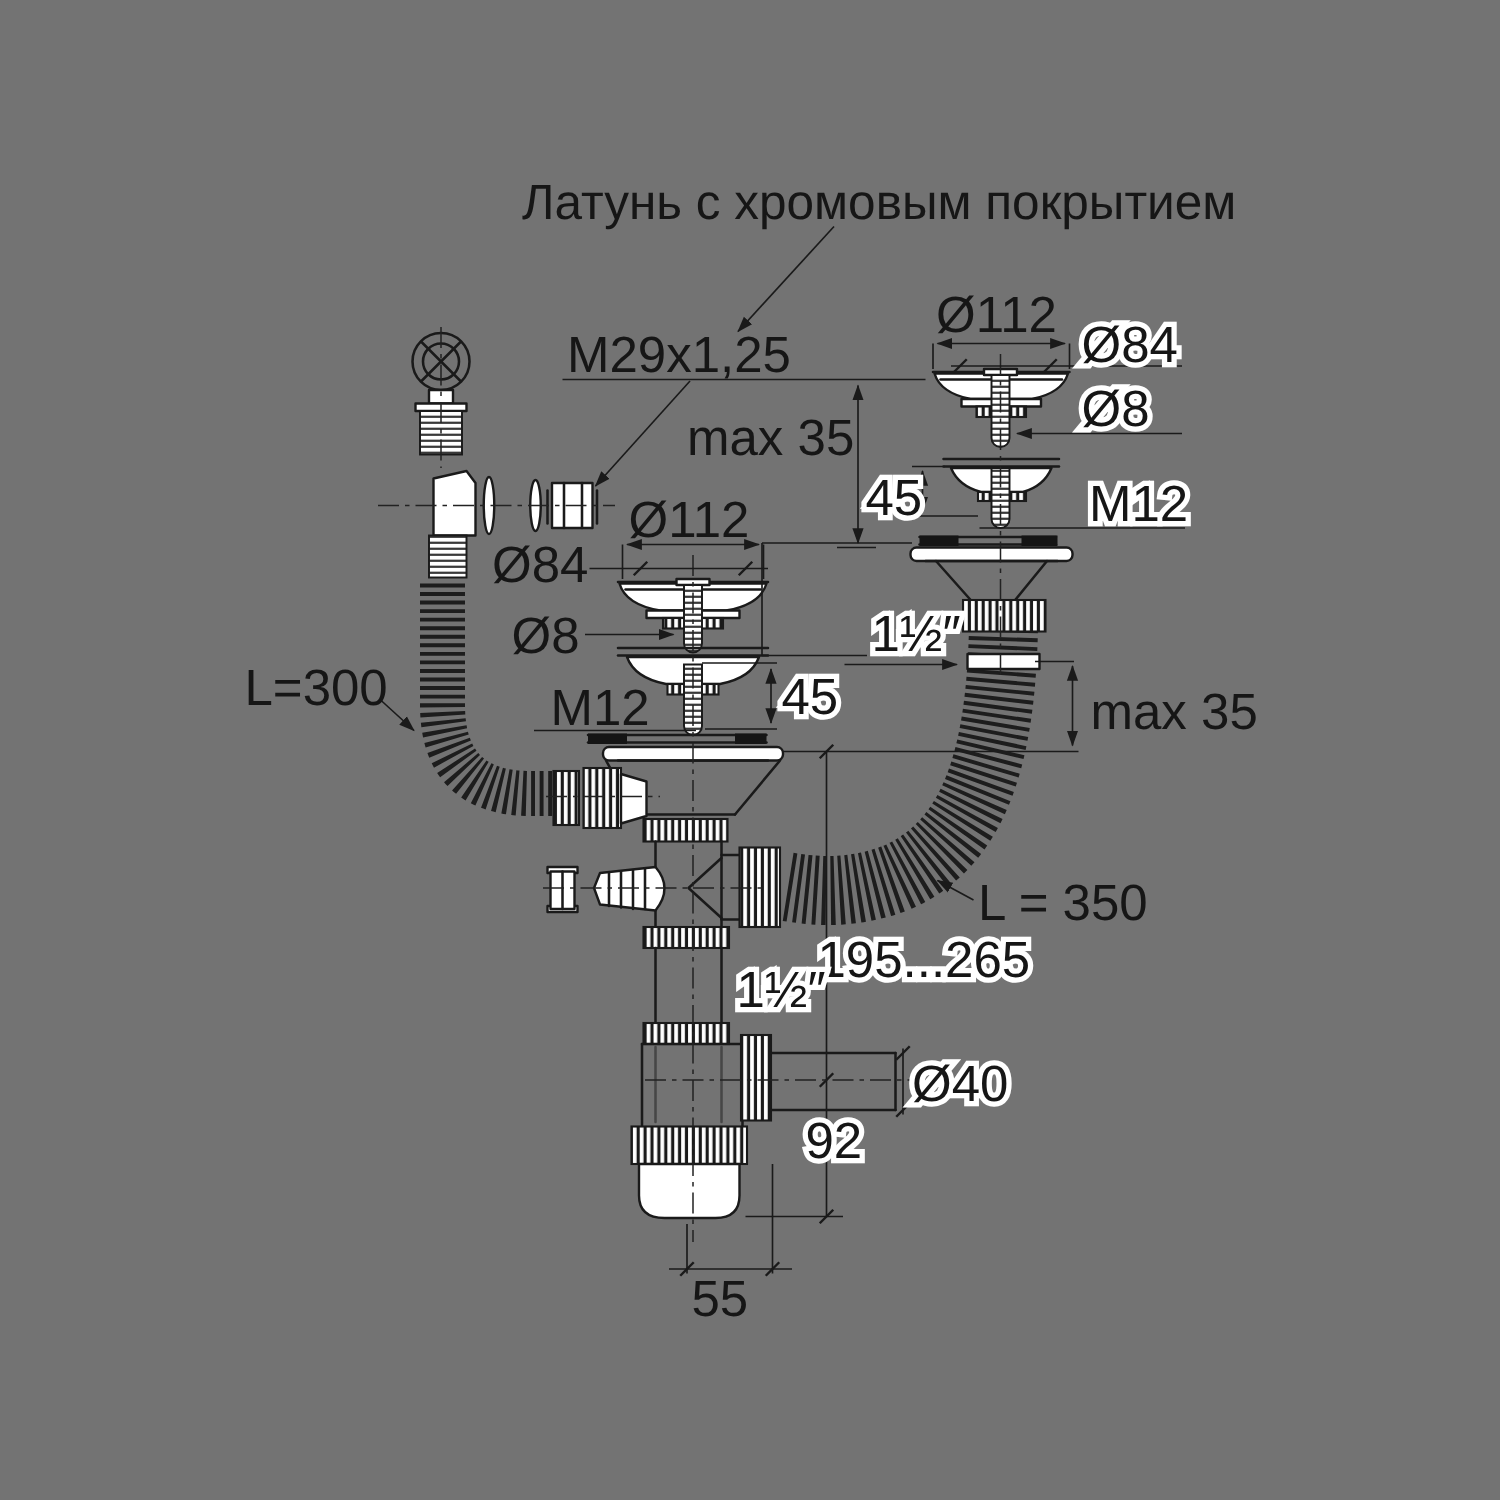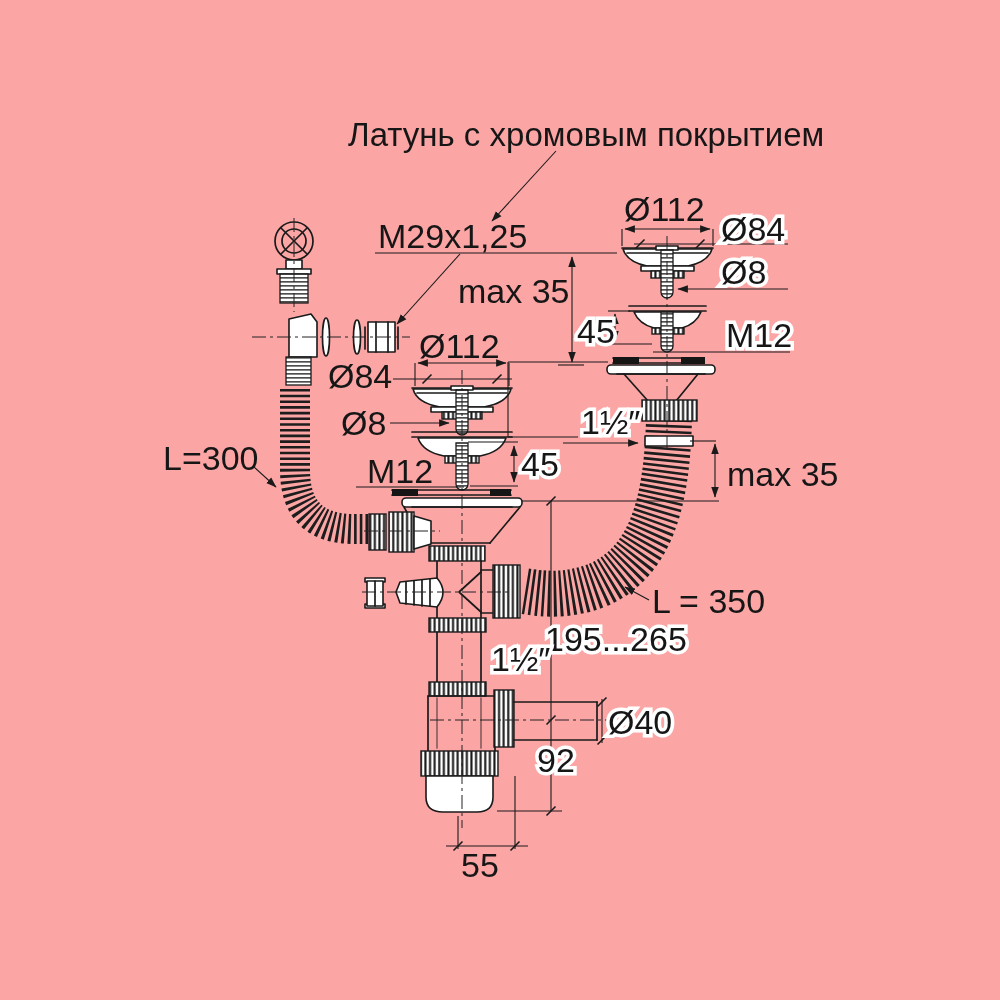--- a/index.html
+++ b/index.html
@@ -1,16 +1,16 @@
 <!DOCTYPE html>
 <html><head>
 <meta charset="utf-8">
 <style>
   html,body{margin:0;padding:0;background:#ffffff;}
-  .stage{position:relative;width:1000px;height:1000px;background:#fca5a5;overflow:hidden;
+  .stage{position:relative;width:1000px;height:1000px;background:#737373;overflow:hidden;
          font-family:"Liberation Sans", sans-serif;}
   svg{display:block}
   .part{stroke:#1a1a1a;stroke-width:1.7;fill:none;stroke-linejoin:round;stroke-linecap:round;}
   .partfill{stroke:#1a1a1a;stroke-width:1.6;fill:#ffffff;stroke-linejoin:round;}
   .knurl{stroke:#1a1a1a;stroke-width:1.4;fill:url(#knurl);}
   .thread{stroke:#1a1a1a;stroke-width:1.3;fill:url(#thread);}
   .dim{stroke:#1a1a1a;stroke-width:1.1;fill:none;}
   .tick{stroke:#1a1a1a;stroke-width:1.6;}
   .dark{fill:#151515;stroke:none;}
   .cl{stroke:#222;stroke-width:1;fill:none;stroke-dasharray:14 4 3 4;}

